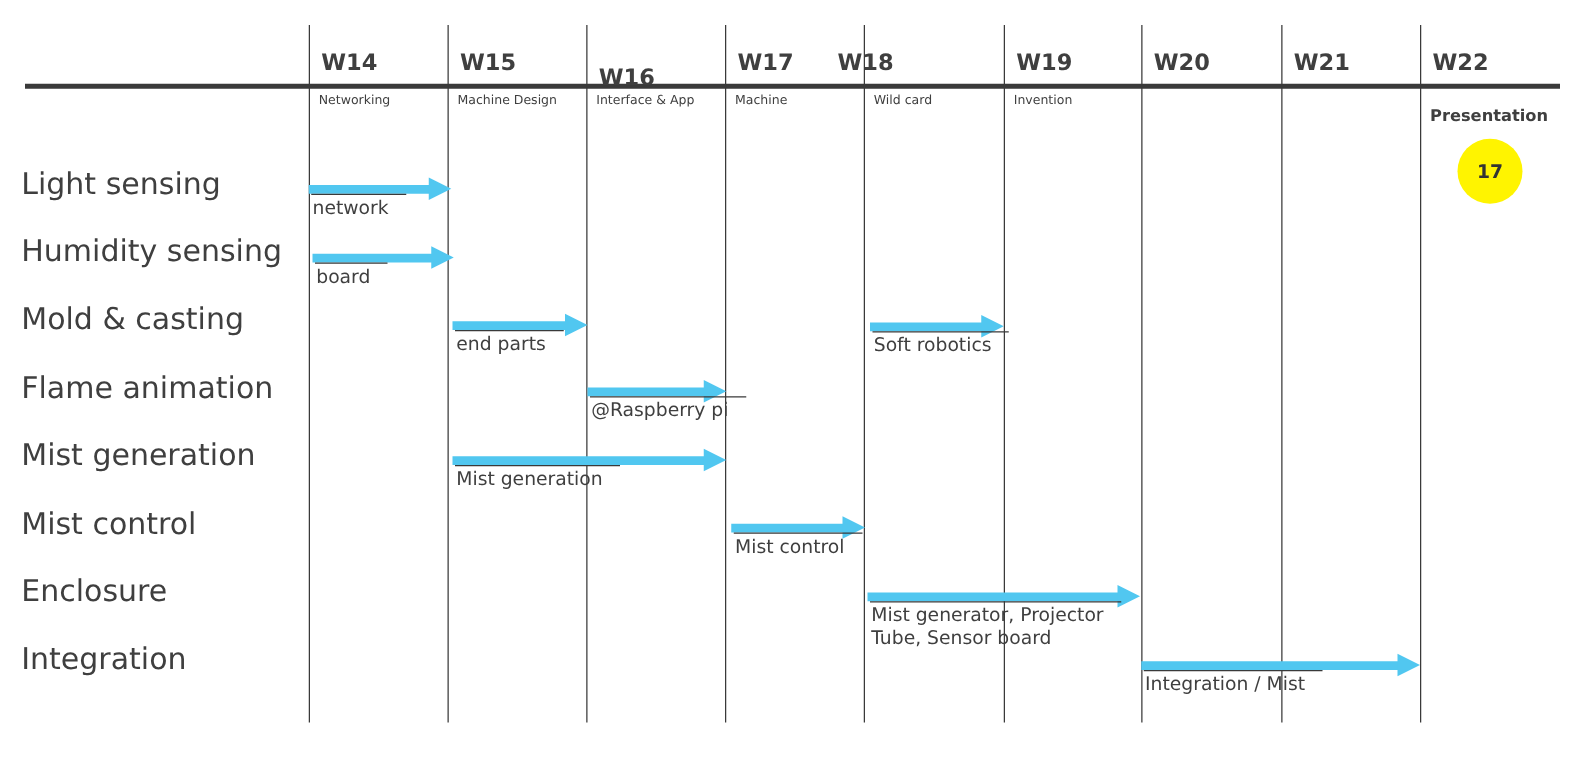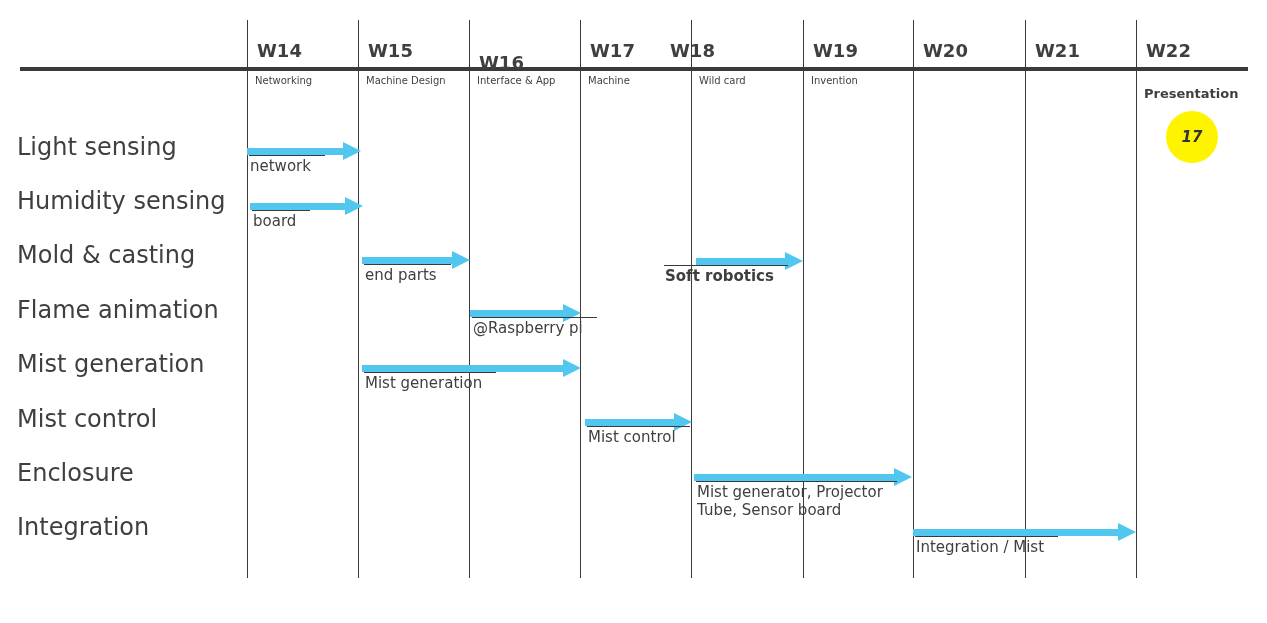--- a/index.html
+++ b/index.html
@@ -18,21 +18,21 @@
   .week-label{position:absolute;top:40px;font-size:18px;font-weight:bold;color:var(--text);white-space:nowrap;}
   .phase-label{position:absolute;top:75px;font-size:10px;color:var(--text);white-space:nowrap;}
   .phase-label.bold{font-weight:bold;top:86px;font-size:13px;}
   .task-label{position:absolute;left:17px;font-size:24px;line-height:30px;color:var(--text);white-space:nowrap;}
   .shaft{position:absolute;height:7px;background:var(--arrow);}
   .head{position:absolute;width:0;height:0;border-top:9px solid transparent;
         border-bottom:9px solid transparent;border-left:18px solid var(--arrow);}
   .bar-label{position:absolute;font-size:15px;line-height:18px;color:var(--text);
         border-top:1px solid var(--line);padding:1px 14px 0 1px;white-space:pre-line;}
   .milestone{position:absolute;width:52px;height:52px;border-radius:50%;background:var(--milestone);
-        display:flex;align-items:center;justify-content:center;font-style:italic;}
+        display:flex;align-items:center;justify-content:center;}
   .milestone span{font-size:15px;font-weight:bold;color:#333;}
 </style>
 </head>
 <body>
 
 <div id="canvas">
   <div class="hline"></div>
   <div class="milestone" style="left: 1166px; top: 111px;">
     <span>17</span>
   </div>
@@ -73,21 +73,21 @@
     <div class="head" style="left: 343px; top: 142px;"></div>
     <div class="bar-label" style="left: 249px; top: 155px;">network</div>
     <div class="shaft" style="left: 250px; top: 203px; width: 97px;"></div>
     <div class="head" style="left: 345px; top: 197px;"></div>
     <div class="bar-label" style="left: 252px; top: 210px;">board</div>
     <div class="shaft" style="left: 362px; top: 257px; width: 92px;"></div>
     <div class="head" style="left: 452px; top: 251px;"></div>
     <div class="bar-label" style="left: 364px; top: 264px;">end parts</div>
     <div class="shaft" style="left: 696px; top: 258px; width: 91px;"></div>
     <div class="head" style="left: 785px; top: 252px;"></div>
-    <div class="bar-label" style="left: 664px; top: 265px; font-weight: bold;">Soft robotics</div>
+    <div class="bar-label" style="left: 698px; top: 265px;">Soft robotics</div>
     <div class="shaft" style="left: 470px; top: 310px; width: 95px;"></div>
     <div class="head" style="left: 563px; top: 304px;"></div>
     <div class="bar-label" style="left: 472px; top: 317px;">@Raspberry pi</div>
     <div class="shaft" style="left: 362px; top: 365px; width: 203px;"></div>
     <div class="head" style="left: 563px; top: 359px;"></div>
     <div class="bar-label" style="left: 364px; top: 372px;">Mist generation</div>
     <div class="shaft" style="left: 585px; top: 419px; width: 91px;"></div>
     <div class="head" style="left: 674px; top: 413px;"></div>
     <div class="bar-label" style="left: 587px; top: 426px;">Mist control</div>
     <div class="shaft" style="left: 694px; top: 474px; width: 202px;"></div>

